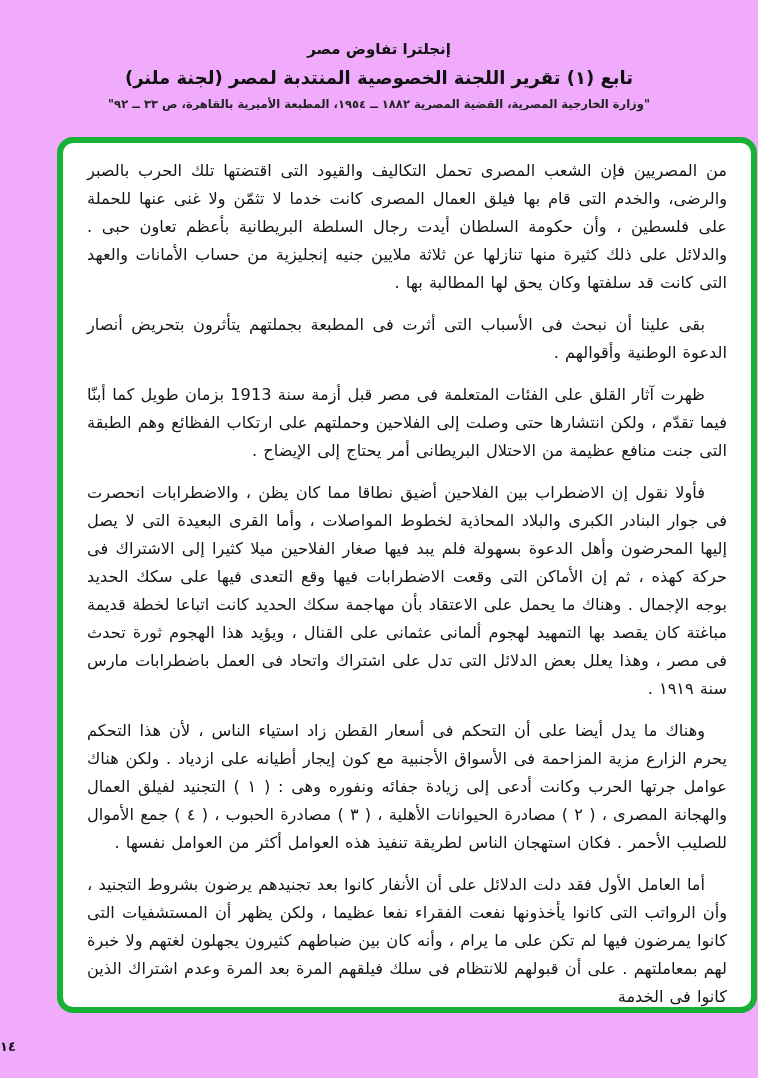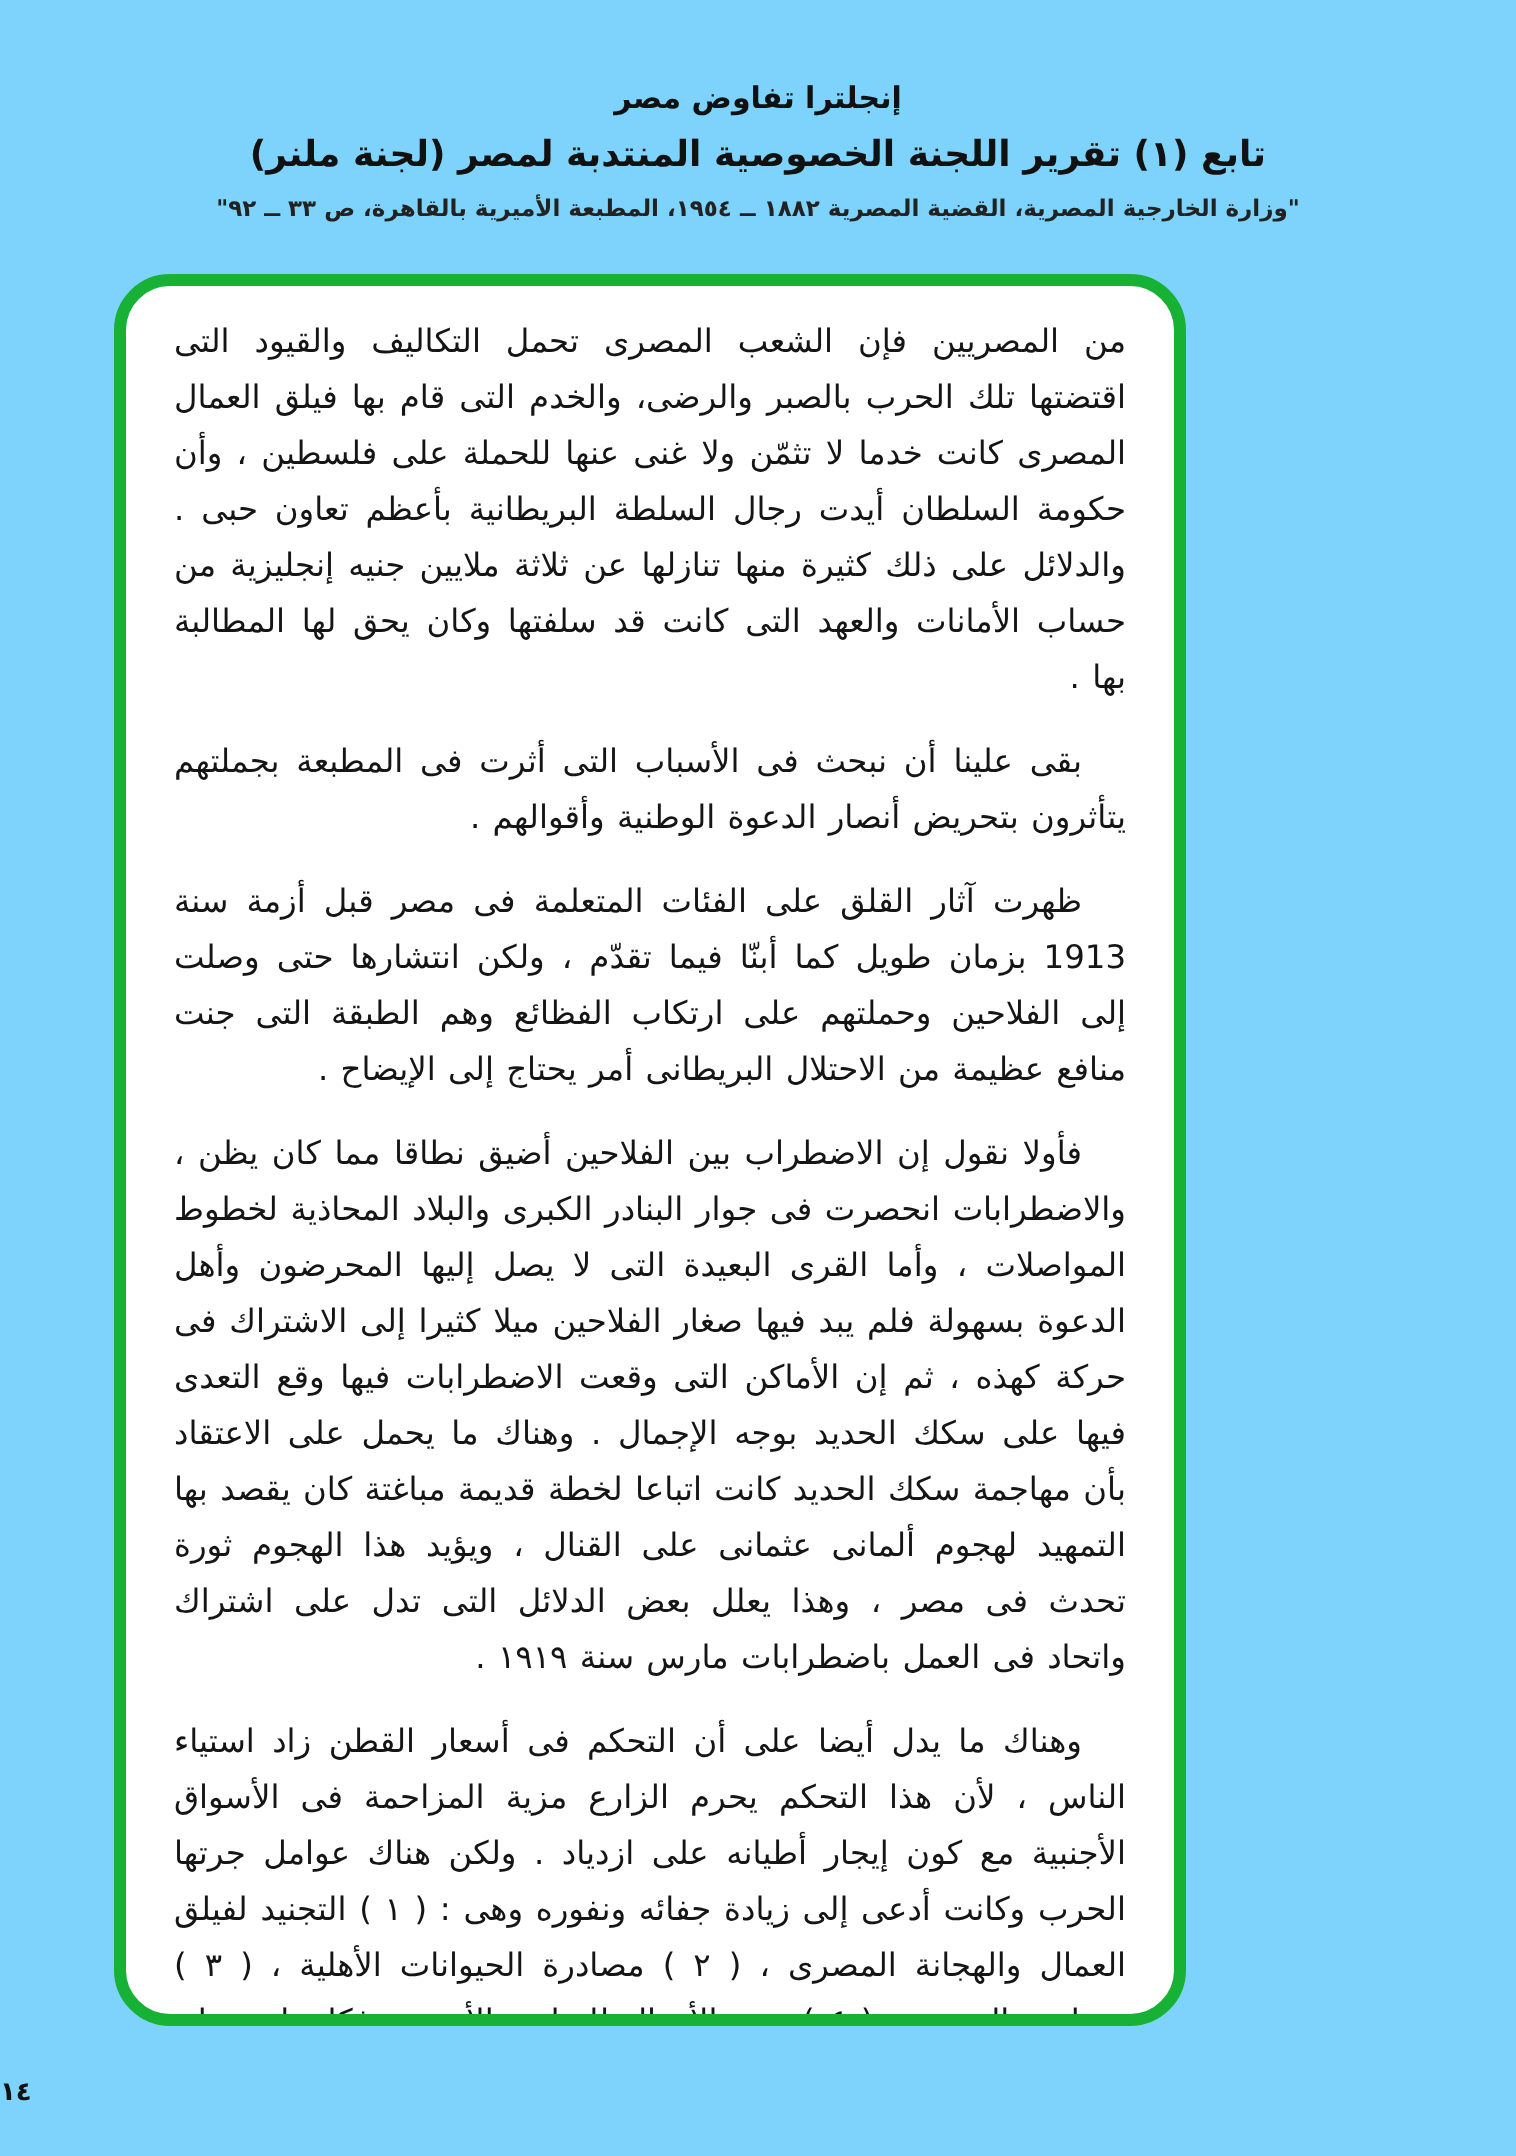--- a/index.html
+++ b/index.html
@@ -1,38 +1,38 @@
 <!DOCTYPE html>
 <html lang="ar"><head>
 <meta charset="utf-8">
 <style>
   * { margin:0; padding:0; box-sizing:border-box; }
   html,body { background:#e8e8e8; }
   .page {
     position:relative;
     width:758px; height:1078px;
-    background:#7dd3fc;
+    background:#f0abfc;
     font-family:"DejaVu Sans", sans-serif;
     color:#111;
     margin:0 auto;
     overflow:hidden;
   }
   .header {
     position:absolute; top:40px; left:0; right:0;
     text-align:center; direction:rtl;
   }
   .header .h1 { font-size:15px; font-weight:bold; letter-spacing:0.5px; }
   .header .h2 { font-size:18px; font-weight:bold; margin-top:9px; }
   .header .h3 { font-size:11.5px; font-weight:bold; margin-top:9px; color:#222; }
   .text-box {
     position:absolute;
     left:57px; top:137px;
-    width:536px; height:876px;
+    width:700px; height:876px;
     border:6px solid #17b135;
-    border-radius:28px;
+    border-radius:16px;
     padding:14px 24px 10px 24px;
     direction:rtl;
     text-align:justify;
     overflow:hidden;
     background:#fff;
   }
   .text-box p {
     font-size:16.2px;
     line-height:28px;
     margin:0 0 14px 0;

